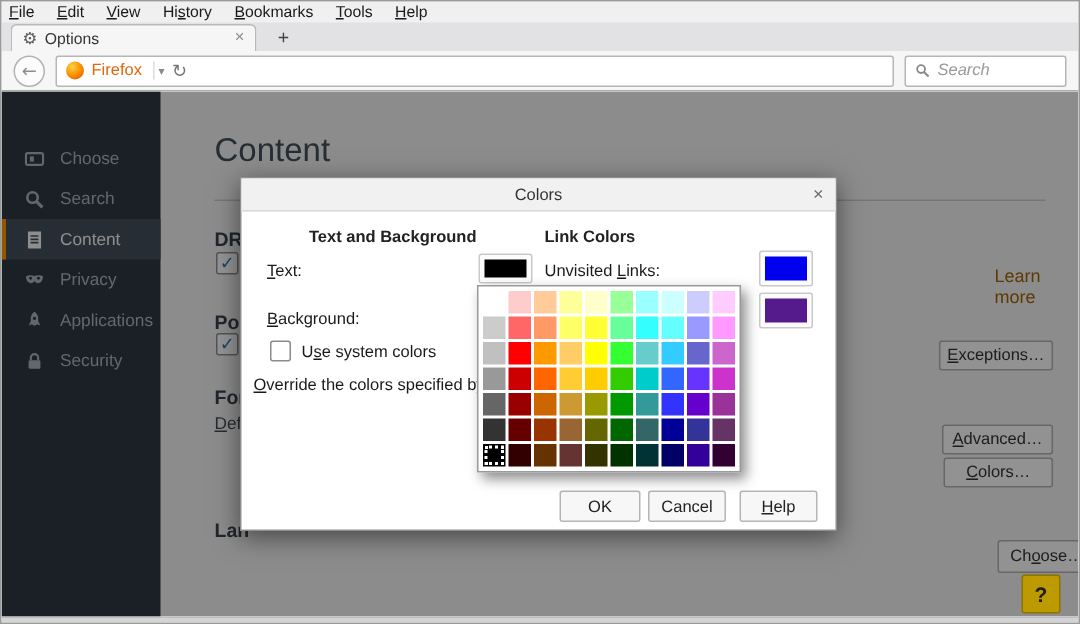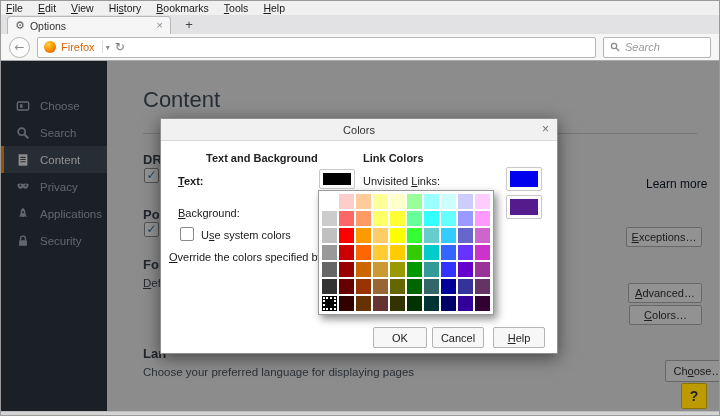--- a/index.html
+++ b/index.html
@@ -34,21 +34,21 @@
   .side-item { height:27px; display:flex; align-items:center; gap:10px; padding-left:15px; color:#a9b2ba; font-size:11.5px; }
   .side-item .ic { width:14px; height:14px; flex:0 0 auto; }
   .side-item.selected { background:#424f5b; color:#f5f5f5; border-left:3px solid #ff9500; padding-left:12px; }
 
   .main { position:absolute; inset:0; z-index:2; }
   .page-title { position:absolute; left:142px; top:26px; font-size:22px; color:#424f5a; }
   .page-rule { position:absolute; left:142px; top:72px; width:554px; height:1px; background:#c3cbd1; }
   .sec-head { position:absolute; font-size:13px; font-weight:bold; color:#39424c; }
   .sub-label { position:absolute; font-size:11.5px; color:#434c55; }
   .bchk { position:absolute; width:15px; height:15px; background:#fff; border:1px solid #919191; border-radius:2px; color:#2e76b8; font-size:12px; font-weight:bold; line-height:13px; text-align:center; font-family:"DejaVu Sans",sans-serif; }
-  .learn-more { position:absolute; left:645px; top:116px; font-size:12px; color:#0f172a; }
+  .learn-more { position:absolute; left:662px; top:116px; font-size:12px; color:#a16207; }
   .pbtn { position:absolute; background:#fbfbfb; border:1px solid #b1b1b1; border-radius:2px; font-size:11px; color:#333; display:flex; align-items:center; justify-content:center; }
   .lang-hint { position:absolute; left:142px; top:305px; font-size:11.5px; color:#4a545e; }
 
   .overlay { position:absolute; inset:0; background:rgba(0,0,0,0.42); z-index:5; }
   .help-btn { position:absolute; left:680px; top:322px; width:26px; height:26px; background:#bd9b00; border:1px solid #8d7400; border-radius:2px; color:#1c1c1c; font-size:14px; font-weight:bold; display:flex; align-items:center; justify-content:center; z-index:6; }
 
   
   .dialog { position:absolute; left:159px; top:57px; width:398px; height:236px; background:#fff; border:1px solid #8f8f8f; box-shadow:0 4px 16px rgba(0,0,0,0.5); z-index:10; font-size:11px; color:#1a1a1a; }
   .dlg-titlebar { height:22px; background:#f1f1f1; border-bottom:1px solid #d9d9d9; display:flex; align-items:center; justify-content:center; position:relative; }
   .dlg-title { font-weight:normal; color:#333;text-align:right; }
@@ -163,21 +163,20 @@
       <div class="sec-head" style="left:142px; top:91px;">DR</div>
       <div class="bchk" style="left:143px; top:107px;">✓</div>
 
       <div class="sec-head" style="left:142px; top:146px;">Pop</div>
       <div class="bchk" style="left:143px; top:161px;">✓</div>
 
       <div class="sec-head" style="left:142px; top:196px;">For</div>
       <div class="sub-label" style="left:142px; top:216px;"><u>D</u>ef</div>
 
       <div class="sec-head" style="left:142px; top:285px;">Lan</div>
-      <div class="lang-hint">Choose your preferred language for displaying pages</div>
 
       <a class="learn-more">Learn more</a>
       <div class="pbtn" style="left:625px; top:166px; width:76px; height:20px;"><u>E</u>xceptions…</div>
       <div class="pbtn" style="left:627px; top:222px; width:74px; height:20px;"><u>A</u>dvanced…</div>
       <div class="pbtn" style="left:628px; top:244px; width:73px; height:20px;"><u>C</u>olors…</div>
       <div class="pbtn" style="left:628px; top:299px; width:66px; height:22px;margin-left:36px;">Ch<u>o</u>ose…</div>
     </div>
 
     <div class="overlay"></div>
 
@@ -185,21 +184,21 @@
 
     <div class="dialog">
       <div class="dlg-titlebar">
         <span class="dlg-title">Colors</span>
         <span class="dlg-close">×</span>
       </div>
 
       <div class="dlg-h" style="left:17px; top:33px;margin-left:28px;">Text and Background</div>
       <div class="dlg-h" style="left:202px; top:33px;">Link Colors</div>
 
-      <div class="dlg-label" style="left:17px; top:56px;font-weight:bold;"><u>T</u>ext:</div>
+      <div class="dlg-label" style="left:17px; top:56px;"><u>T</u>ext:</div>
       <div class="swatch-btn" style="left:158px; top:50px; width:36px; height:20px;">
         <div class="sw" style="background: rgb(0, 0, 0);"></div>
       </div>
 
       <div class="dlg-label" style="left:202px; top:56px;">Unvisited <u>L</u>inks:</div>
       <div class="swatch-btn" style="left:345px; top:48px; width:36px; height:24px;">
         <div class="sw" style="background: rgb(0, 0, 238);"></div>
       </div>
 
       <div class="dlg-label" style="left:17px; top:88px;"><u>B</u>ackground:</div>

